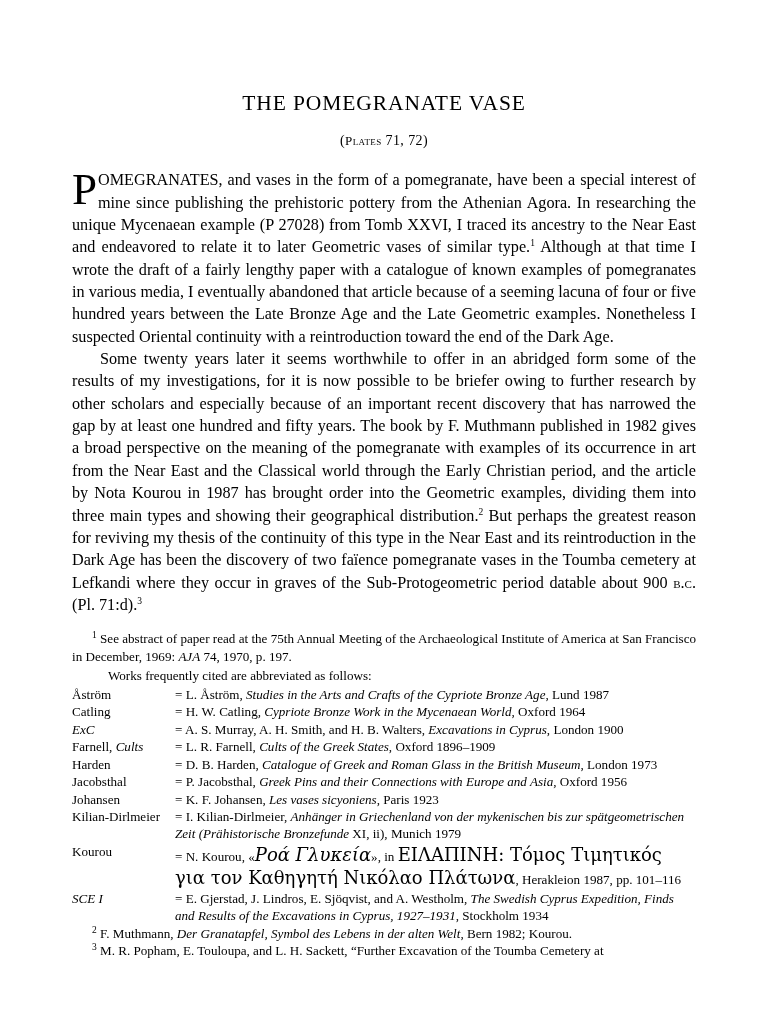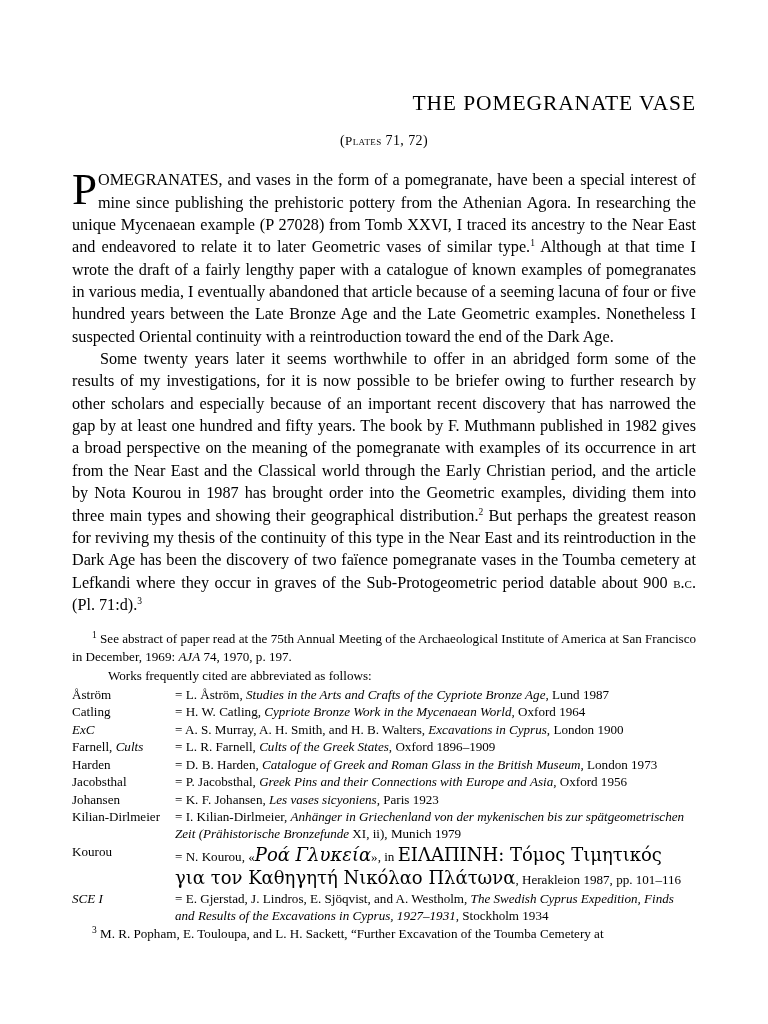--- a/index.html
+++ b/index.html
@@ -15,21 +15,21 @@
     overflow: hidden;
   }
   .page {
     position: relative;
     width: 768px;
     height: 1024px;
     box-sizing: border-box;
     padding: 88px 72px 20px 72px;
   }
   .title-block {
-    text-align: right;
+    text-align: center;
     margin-bottom: 6px;
   }
   .title-line {
     font-size: 21.5px;
     letter-spacing: 0.9px;
     line-height: 1.45;
     font-variant: small-caps;
     text-transform: none;
   }
   .plates {
@@ -184,18 +184,19 @@
             <td class="abbr-key">Kourou</td>
             <td class="abbr-val"><span>= N. Kourou, «</span><i class="greek">Ροά Γλυκεία</i><span>», in </span><span class="greek">ΕΙΛΑΠΙΝΗ: Τόμος Τιμητικός για τον Καθηγητή Νικόλαο Πλάτωνα</span><span>, Herakleion 1987, pp. 101–116</span></td>
           </tr>
           <tr>
             <td class="abbr-key"><i>SCE I</i></td>
             <td class="abbr-val"><span>= E. Gjerstad, J. Lindros, E. Sjöqvist, and A. Westholm, </span><i>The Swedish Cyprus Expedition, Finds and Results of the Excavations in Cyprus, 1927–1931</i><span>, Stockholm 1934</span></td>
           </tr>
         </tbody>
     </table>
 
+    <p class="note note-indent"><span class="sup">2</span><span> F. Muthmann, </span><i>Der Granatapfel, Symbol des Lebens in der alten Welt</i><span>, Bern 1982; Kourou.</span></p>
 
     <p class="note note-indent"><span class="sup">3</span><span> M. R. Popham, E. Touloupa, and L. H. Sackett, “Further Excavation of the Toumba Cemetery at</span></p>
 
   </div>
 
 </div>
 
 </body></html>

